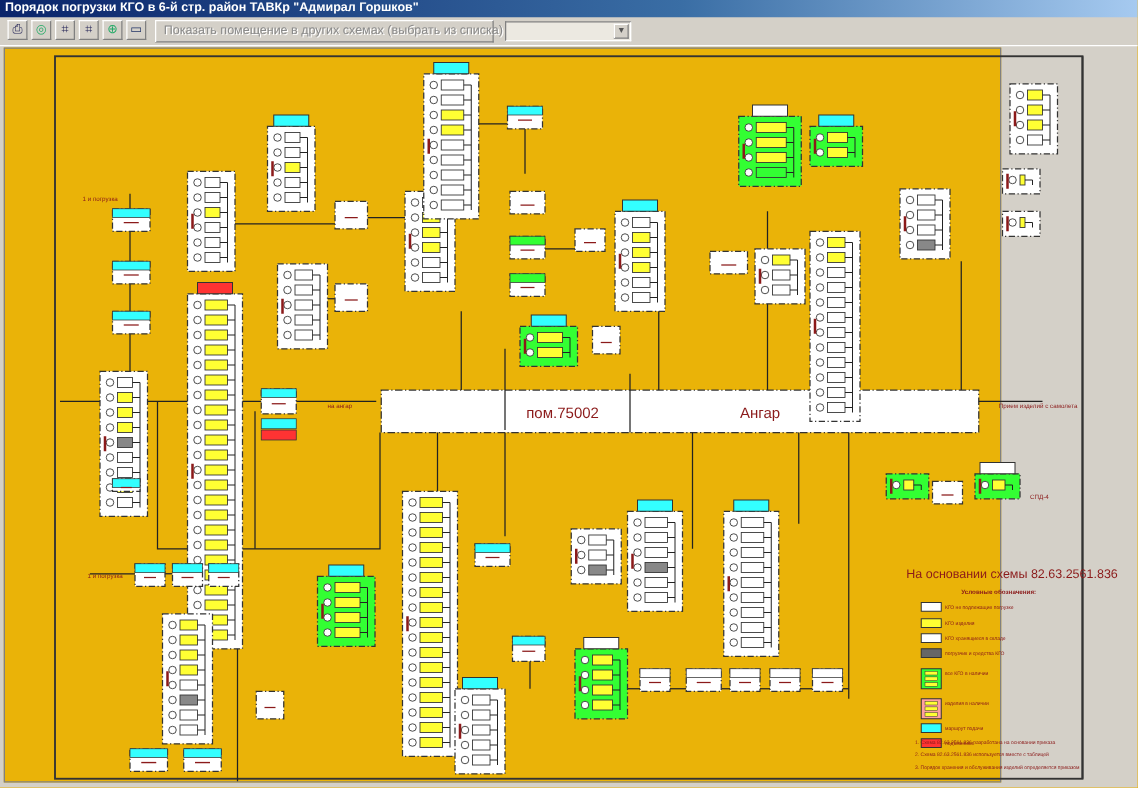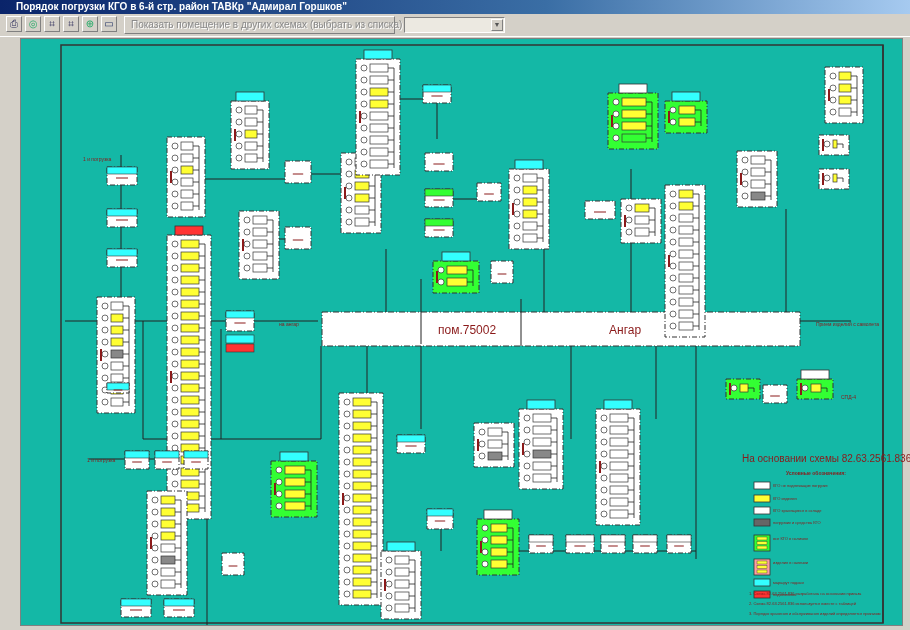--- a/index.html
+++ b/index.html
@@ -1,23 +1,23 @@
 <!DOCTYPE html>
 <html><head>
 <meta charset="utf-8">
 <style>
   html,body{margin:0;padding:0;}
   body{width:910px;height:630px;overflow:hidden;background:#d4d0c8;font-family:"Liberation Sans",sans-serif;position:relative;}
-  .titlebar{position:absolute;left:0;top:0;width:910px;height:14px;background:linear-gradient(90deg,#0a246a,#3a6ea5 60%,#a6caf0);color:#fff;font-weight:bold;font-size:10px;line-height:14px;padding-left:16px;box-sizing:border-box;white-space:nowrap;}
+  .titlebar{position:absolute;left:0;top:0;width:910px;height:14px;background:linear-gradient(90deg,#0a246a,#3a6ea5 60%,#a6caf0);color:#fff;font-weight:bold;font-size:10px;line-height:14px;padding-left:4px;box-sizing:border-box;white-space:nowrap;}
   .toolbar{position:absolute;left:0;top:14px;width:910px;height:22px;background:#d4d0c8;border-bottom:1px solid #fff;}
   .tbtn{position:absolute;top:2px;width:16px;height:16px;border:1px solid;border-color:#fff #808080 #808080 #fff;background:#d4d0c8;box-sizing:border-box;font-size:10px;line-height:14px;text-align:center;color:#225;}
   .showbtn{position:absolute;top:2px;left:124px;width:271px;height:18px;border:1px solid;border-color:#fff #808080 #808080 #fff;background:#d4d0c8;box-sizing:border-box;font-size:10px;line-height:16px;color:#8a8a8a;padding-left:6px;white-space:nowrap;text-shadow:1px 1px 0 #fff;}
   .combo{position:absolute;top:3px;left:404px;width:101px;height:16px;background:#ece9e1;border:1px solid;border-color:#808080 #fff #fff #808080;box-sizing:border-box;}
   .combo .arrow{position:absolute;right:1px;top:1px;width:12px;height:12px;background:#d4d0c8;border:1px solid;border-color:#fff #808080 #808080 #fff;box-sizing:border-box;font-size:7px;line-height:10px;text-align:center;color:#555;}
-  .canvas{position:absolute;left:20px;top:38px;width:883px;height:588px;background:#14b8a6;border:1px solid #808080;box-sizing:border-box;}
+  .canvas{position:absolute;left:3px;top:38px;width:798px;height:588px;background:#eab308;border:1px solid #808080;box-sizing:border-box;}
   svg{position:absolute;left:0;top:0;}
   .ttl{font-family:"Liberation Sans",sans-serif;}
 </style>
 </head>
 <body>
 
 <div class="titlebar">Порядок погрузки КГО в 6-й стр. район ТАВКр "Адмирал Горшков"</div>
 
 <div class="toolbar">
   <div class="tbtn" style="left:6px"><span>⎙</span></div>

